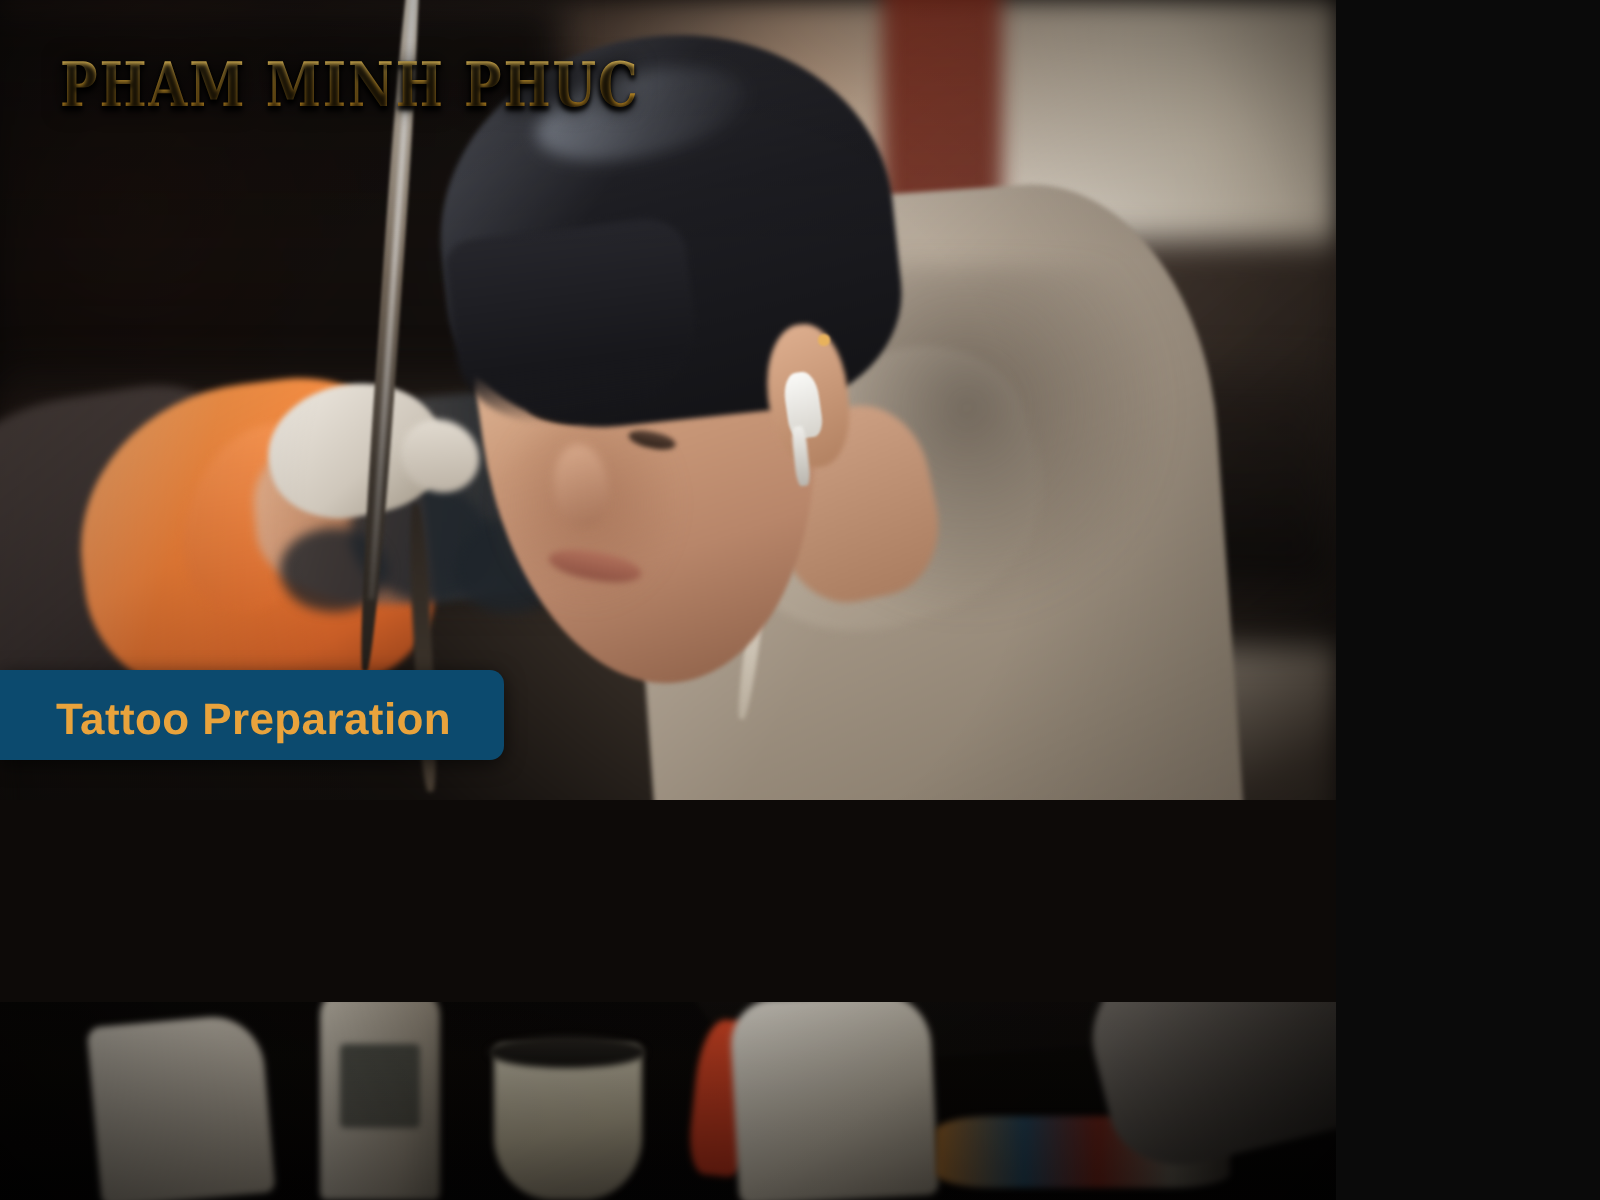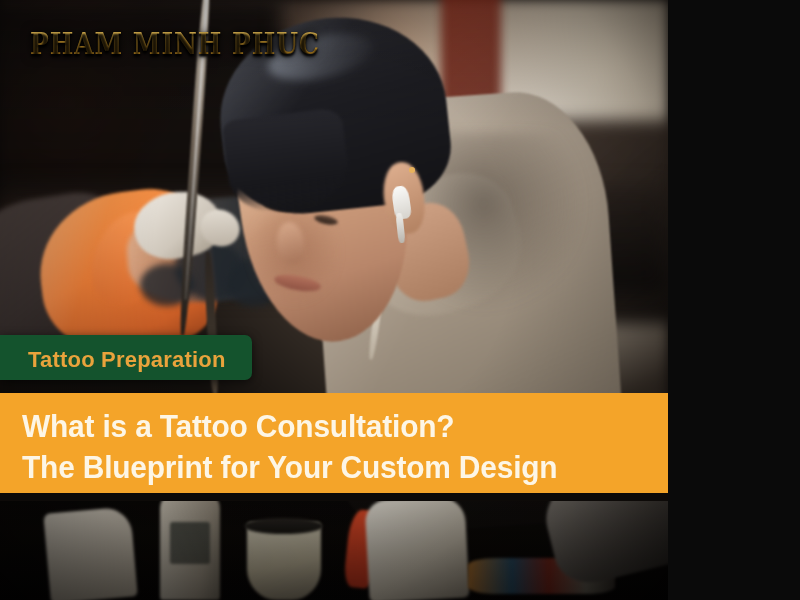--- a/index.html
+++ b/index.html
@@ -296,21 +296,21 @@
     -webkit-text-fill-color:transparent;
     filter:drop-shadow(0 1px 1px rgba(0,0,0,.9));
   }
 
   
   .badge {
     position:absolute; left:0; top:335px;
     height:45px;
     padding:4px 26px 0 28px;
     display:flex; align-items:center;
-    background:#14532d;
+    background:#0c4a6e;
     border-radius:0 7px 7px 0;
     box-shadow:0 2px 10px rgba(0,0,0,.6);
   }
   .badge-label {
     font-size:22px; font-weight:bold;
     color:#e9a33c;
     letter-spacing:.2px;
     white-space:nowrap;
   }
 
@@ -400,18 +400,14 @@
     <div class="photo-grade"></div>
   </div>
 
   <div class="logo">PHAM MINH PHUC</div>
 
   <div class="badge">
     <span class="badge-label">Tattoo Preparation</span>
   </div>
 
   <div class="title-shadow"></div>
-  <div class="title-banner">
-    <div class="title-line">What is a Tattoo Consultation?</div>
-    <div class="title-line">The Blueprint for Your Custom Design</div>
-  </div>
 
 </div>
 
 </body></html>

